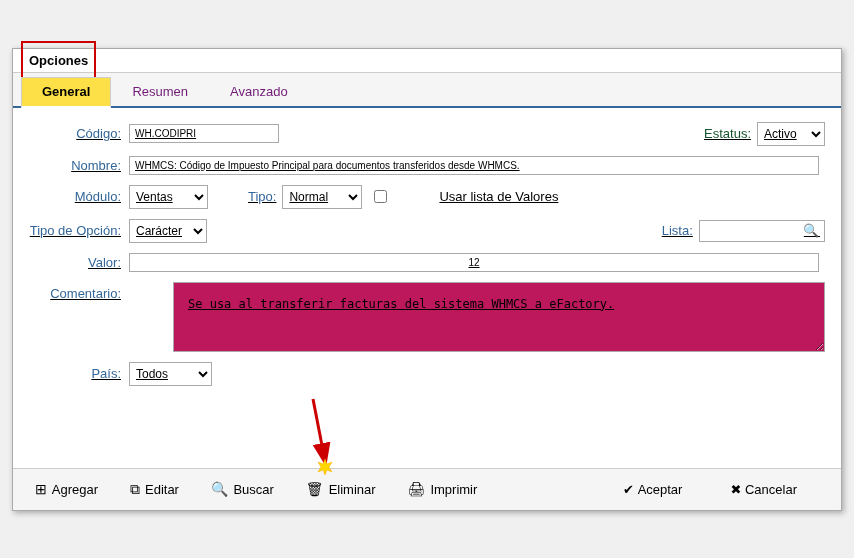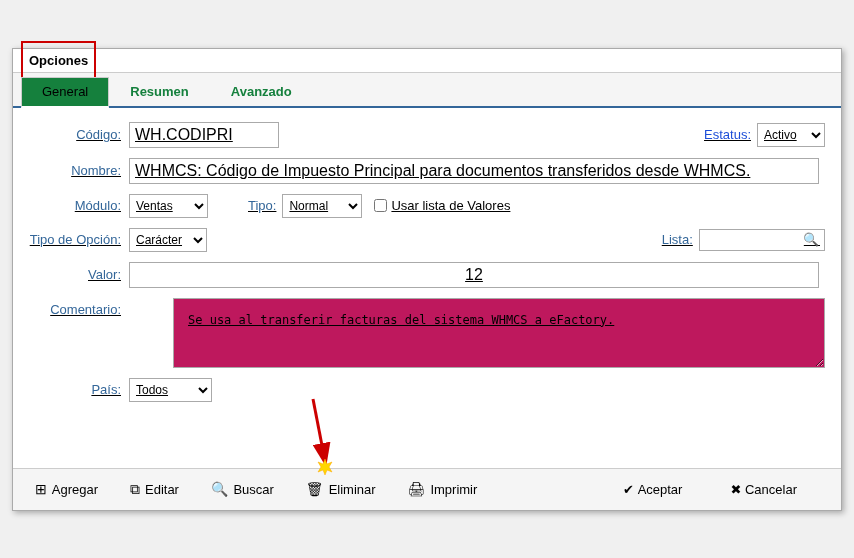--- a/index.html
+++ b/index.html
@@ -34,31 +34,30 @@
     .tabs {
       display: flex;
       border-bottom: 2px solid #336699;
       background: #f5f5f5;
       padding: 0 8px;
     }
     .tab {
       padding: 6px 20px;
       cursor: pointer;
       font-size: 13px;
-      color: #15803d;
+      color: #701a75;
       border: 1px solid transparent;
       margin-top: 4px;
-      font-weight: bold;
     }
     .tab.active {
-      background: #15803d;
+      background: #fde047;
       border: 1px solid #ccc;
       border-bottom: 2px solid #fff;
       color: #000;
-      font-weight: normal;
+      font-weight: bold;
       margin-bottom: -2px;
     }
     .content {
       padding: 14px 16px;
       min-height: 360px;
     }
     .form-row {
       display: flex;
       align-items: center;
       margin-bottom: 10px;
@@ -68,21 +67,21 @@
       color: #336699;
       font-weight: normal;
       width: 100px;
       text-align: right;
       padding-right: 8px;
       flex-shrink: 0;
     }
     input[type="text"] {
       border: 1px solid #aaa;
       padding: 3px 5px;
-      font-size: 16px;
+      font-size: 10px;
       background: #fff;
     }
     input[type="text"].medium {
       width: 150px;
     }
     input[type="text"].full {
       width: 690px;
     }
     input[type="text"].valor {
       width: 690px;
@@ -93,36 +92,37 @@
       padding: 3px 2px;
       font-size: 12px;
       background: #fff;
     }
     .right-section {
       margin-left: auto;
       display: flex;
       align-items: center;
     }
     .estatus-label {
-      color: #1d4ed8;
+      color: #14532d;
       padding-right: 6px;
     }
     textarea {
       width: 690px;
       height: 70px;
       border: 1px solid #aaa;
       padding: 14px;
       font-size: 12px;
       resize: both;
       background: #be185d;
     }
     .checkbox-area {
       display: flex;
       align-items: center;
       margin-left: 12px;
+      gap: 48px;
     }
     .checkbox-area input[type="checkbox"] {
       margin-right: 4px;
     }
     .lista-section {
       display: flex;
       align-items: center;
       margin-left: auto;
     }
     .lista-label {

